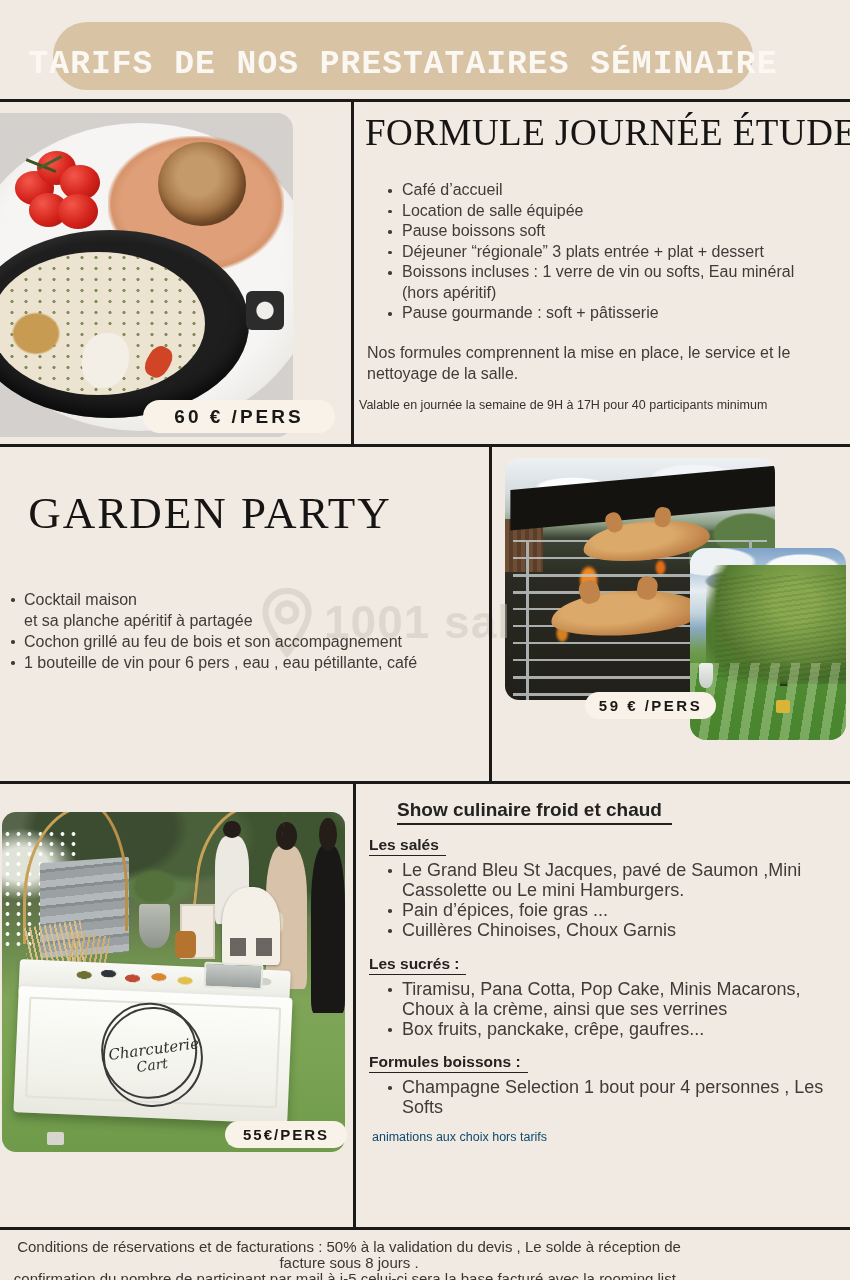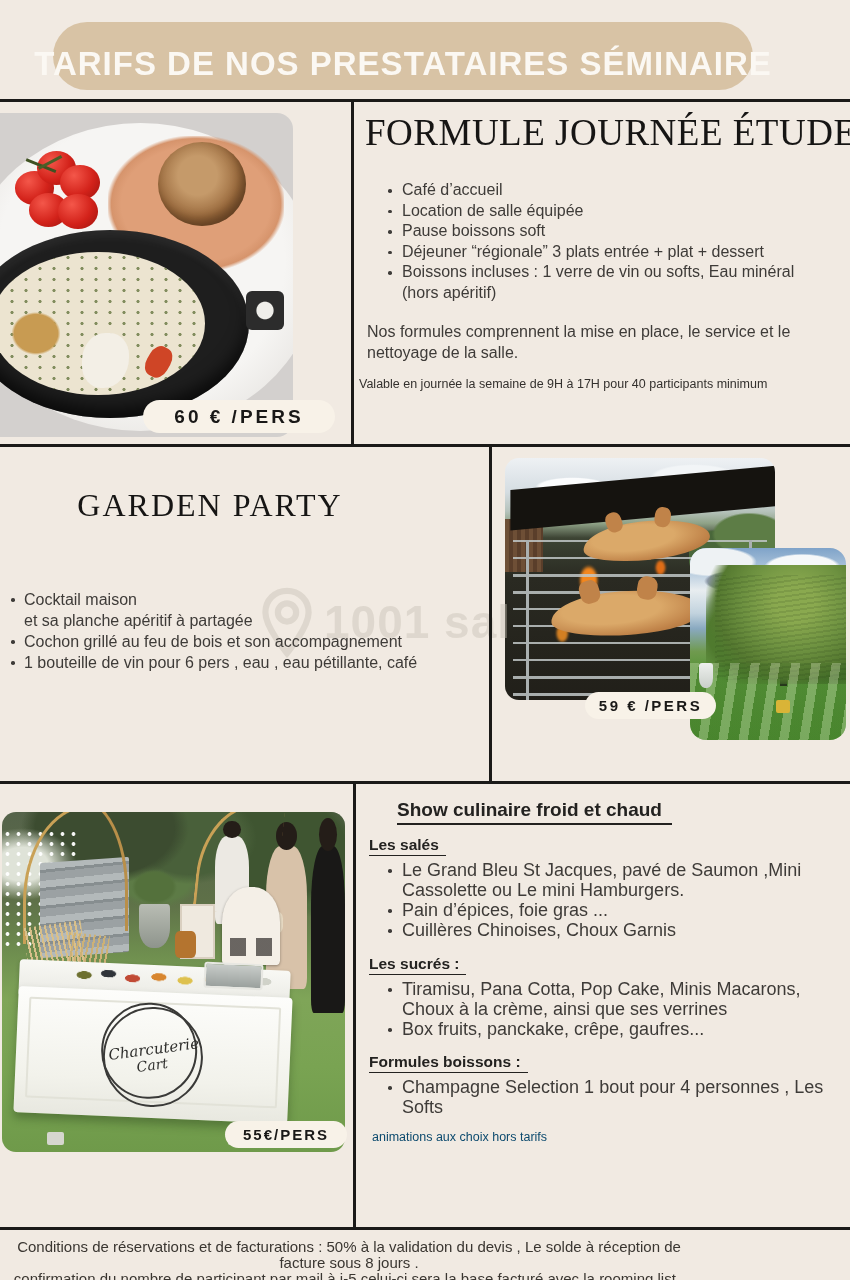--- a/index.html
+++ b/index.html
@@ -2,21 +2,21 @@
 <html><head>
 <meta charset="utf-8">
 <style>
   html,body { margin:0; padding:0; background:#F1EAE2; }
   .page { position:relative; width:850px; height:1280px; background:#F1EAE2;
           font-family:"Liberation Sans", sans-serif; color:#3E3B38; overflow:hidden; }
 
   
   .banner { position:absolute; left:53px; top:22px; width:700px; height:68px;
             background:#D8C3A5; border-radius:34px; display:flex; align-items:center; justify-content:center; z-index:3; }
-  .banner span { font-family:Liberation Sans, sans-serif; font-weight:700; font-size:33px;
+  .banner span { font-family:Liberation Mono, monospace; font-weight:700; font-size:33px;
                  letter-spacing:1px; color:#FBF8F3; white-space:nowrap;margin-top:16px; }
 
   
   .hline { position:absolute; left:0; width:850px; height:2.5px; background:#1B1A18; z-index:4; }
   .vline { position:absolute; width:2.5px; background:#1B1A18; z-index:4; }
   .h1{top:99px} .h2{top:444px} .h3{top:781px} .h4{top:1227px}
   .v1{left:351px; top:99px; height:348px}
   .v2{left:489px; top:444px; height:340px}
   .v3{left:353px; top:781px; height:449px}
 
@@ -30,21 +30,21 @@
 
   
   .cell-formule { left:357px; top:100px; width:492px; }
   .cell-formule .display { font-size:37px; text-align:center; margin-top:11px; letter-spacing:.5px; white-space:nowrap; }
   .cell-formule .bullets { margin:26px 0 0 26px; font-size:16px; line-height:20.5px; }
   .cell-formule .para { font-size:16px; line-height:21px; margin:18px 0 0 10px; color:#3E3B38; }
   .cell-formule .small-note { font-size:12.5px; margin:14px 0 0 2px; color:#34312E; }
 
   
   .cell-garden-title { left:0; top:479px; width:420px; text-align:center; }
-  .cell-garden-title .display { font-size:32px; letter-spacing:2px; }
+  .cell-garden-title .display { font-size:45px; letter-spacing:2px; }
   .cell-garden-list { left:6px; top:589px; width:484px; }
   .cell-garden-list .bullets { font-size:16px; line-height:21px; }
   .cell-garden-list .bullets li { padding-left:18px; }
 
   
   .cell-cocktails { left:357px; top:785px; width:492px; }
   .cell-cocktails .display { font-size:36px; text-align:center; margin-top:3px; letter-spacing:.5px; white-space:nowrap; }
   .sub-wrap { margin:14px 0 0 40px; }
   .subtitle { display:inline-block; font-size:19px; font-weight:700; color:#232220;
               border-bottom:2px solid #232220; padding:0 10px 2px 0; }
@@ -323,20 +323,21 @@
 
   <section class="cell cell-formule">
     <h1 class="display">FORMULE JOURNÉE ÉTUDE</h1>
     <ul class="bullets">
       <li>Café d’accueil</li>
       <li>Location de salle équipée</li>
       <li>Pause boissons soft</li>
       <li>Déjeuner “régionale” 3 plats entrée + plat + dessert</li>
       <li>Boissons incluses : 1 verre de vin ou softs, Eau minéral
 (hors apéritif)</li>
+      <li>Pause gourmande : soft + pâtisserie</li>
     </ul>
     <p class="para">Nos formules comprennent la mise en place, le service et le nettoyage de la salle.</p>
     <p class="small-note">Valable en journée la semaine de 9H à 17H pour 40 participants minimum</p>
   </section>
 
   <section class="cell cell-garden-title">
     <h1 class="display">GARDEN PARTY</h1>
   </section>
   <div class="cell cell-garden-list">
     <ul class="bullets">

